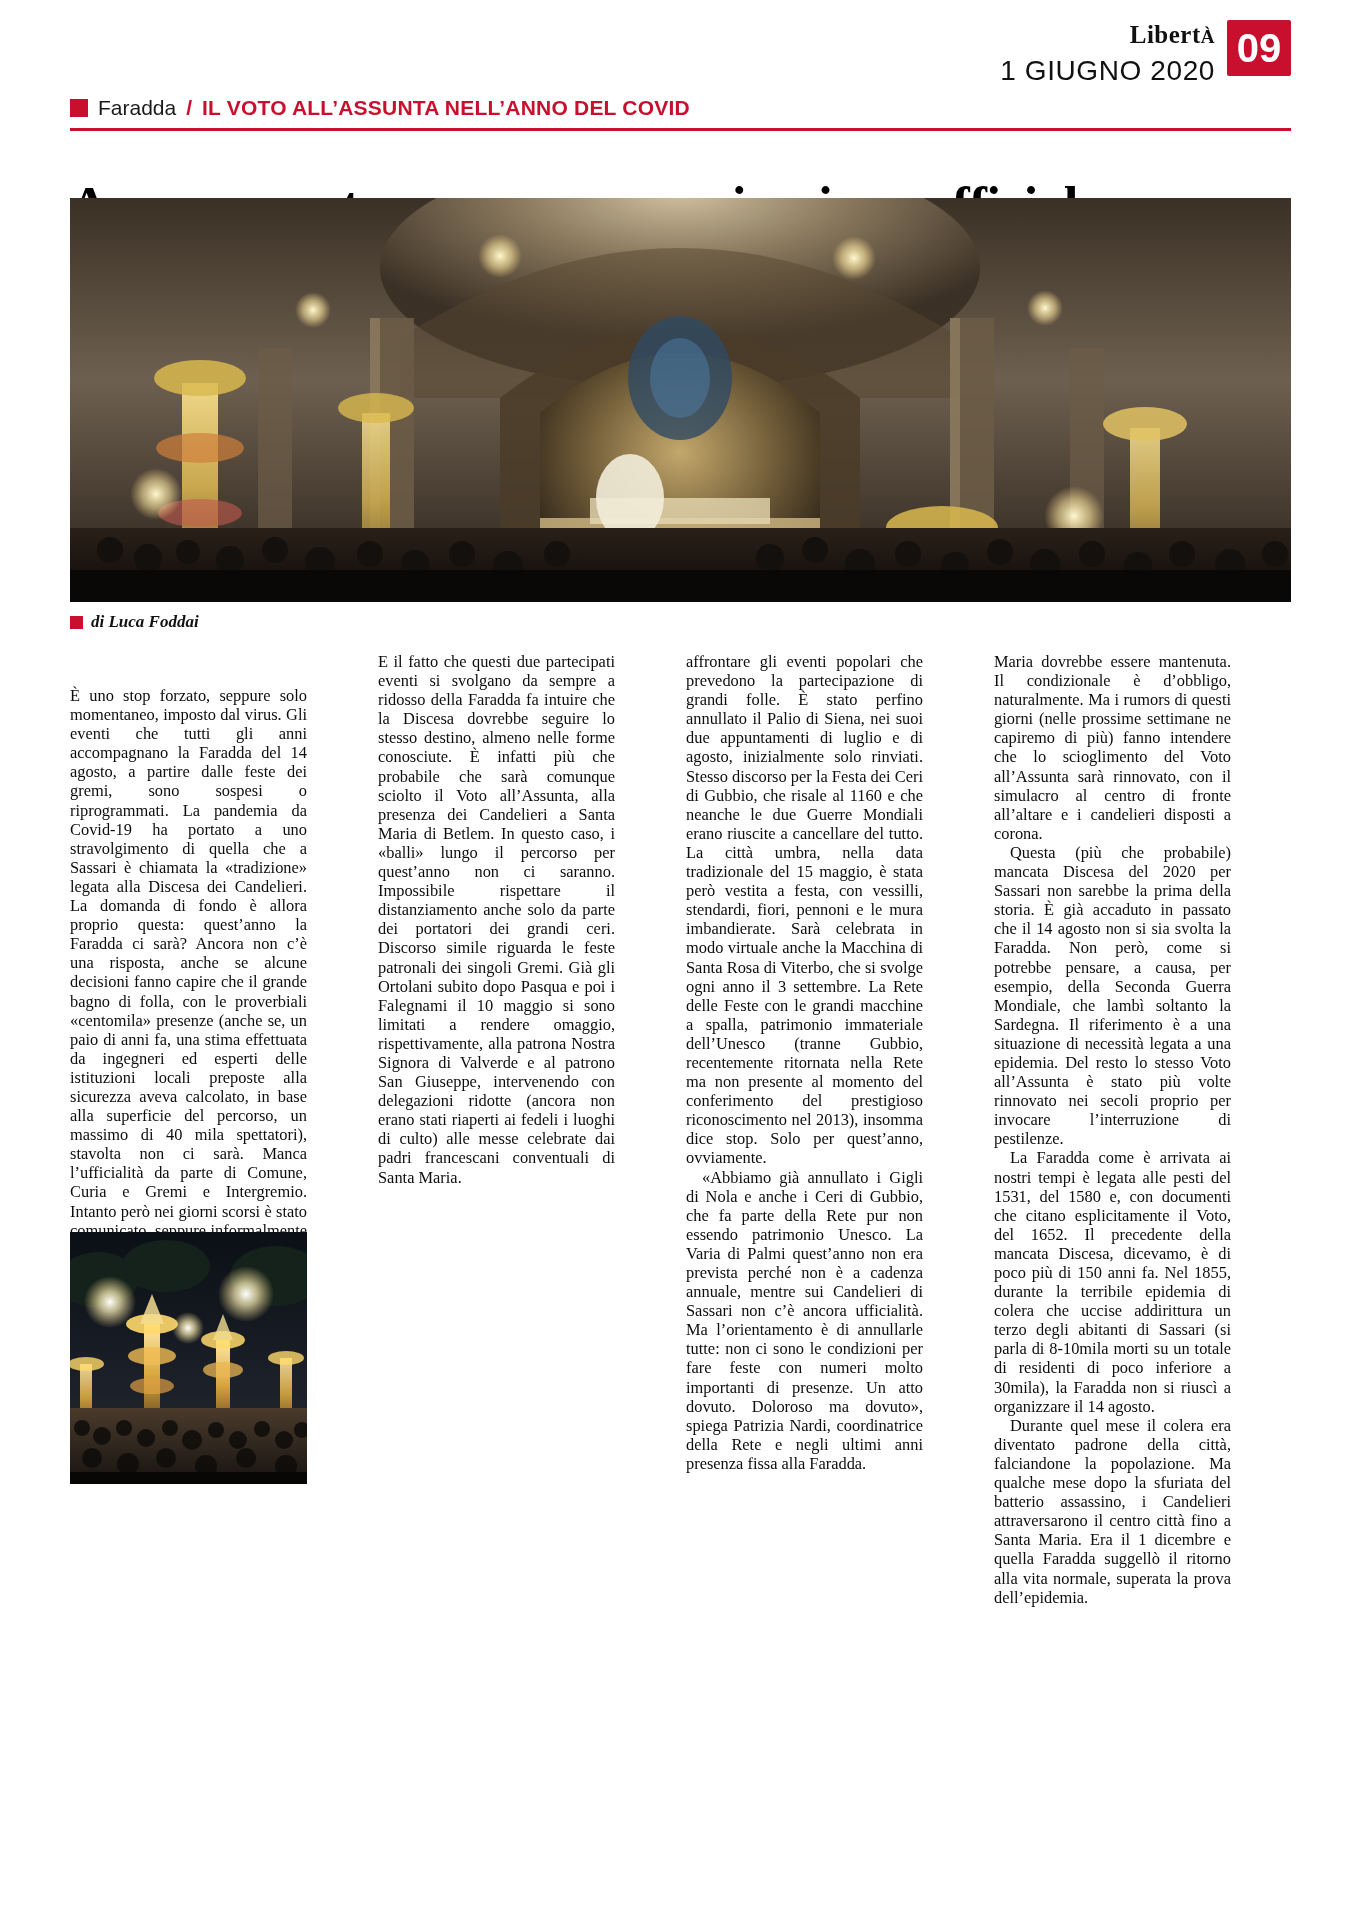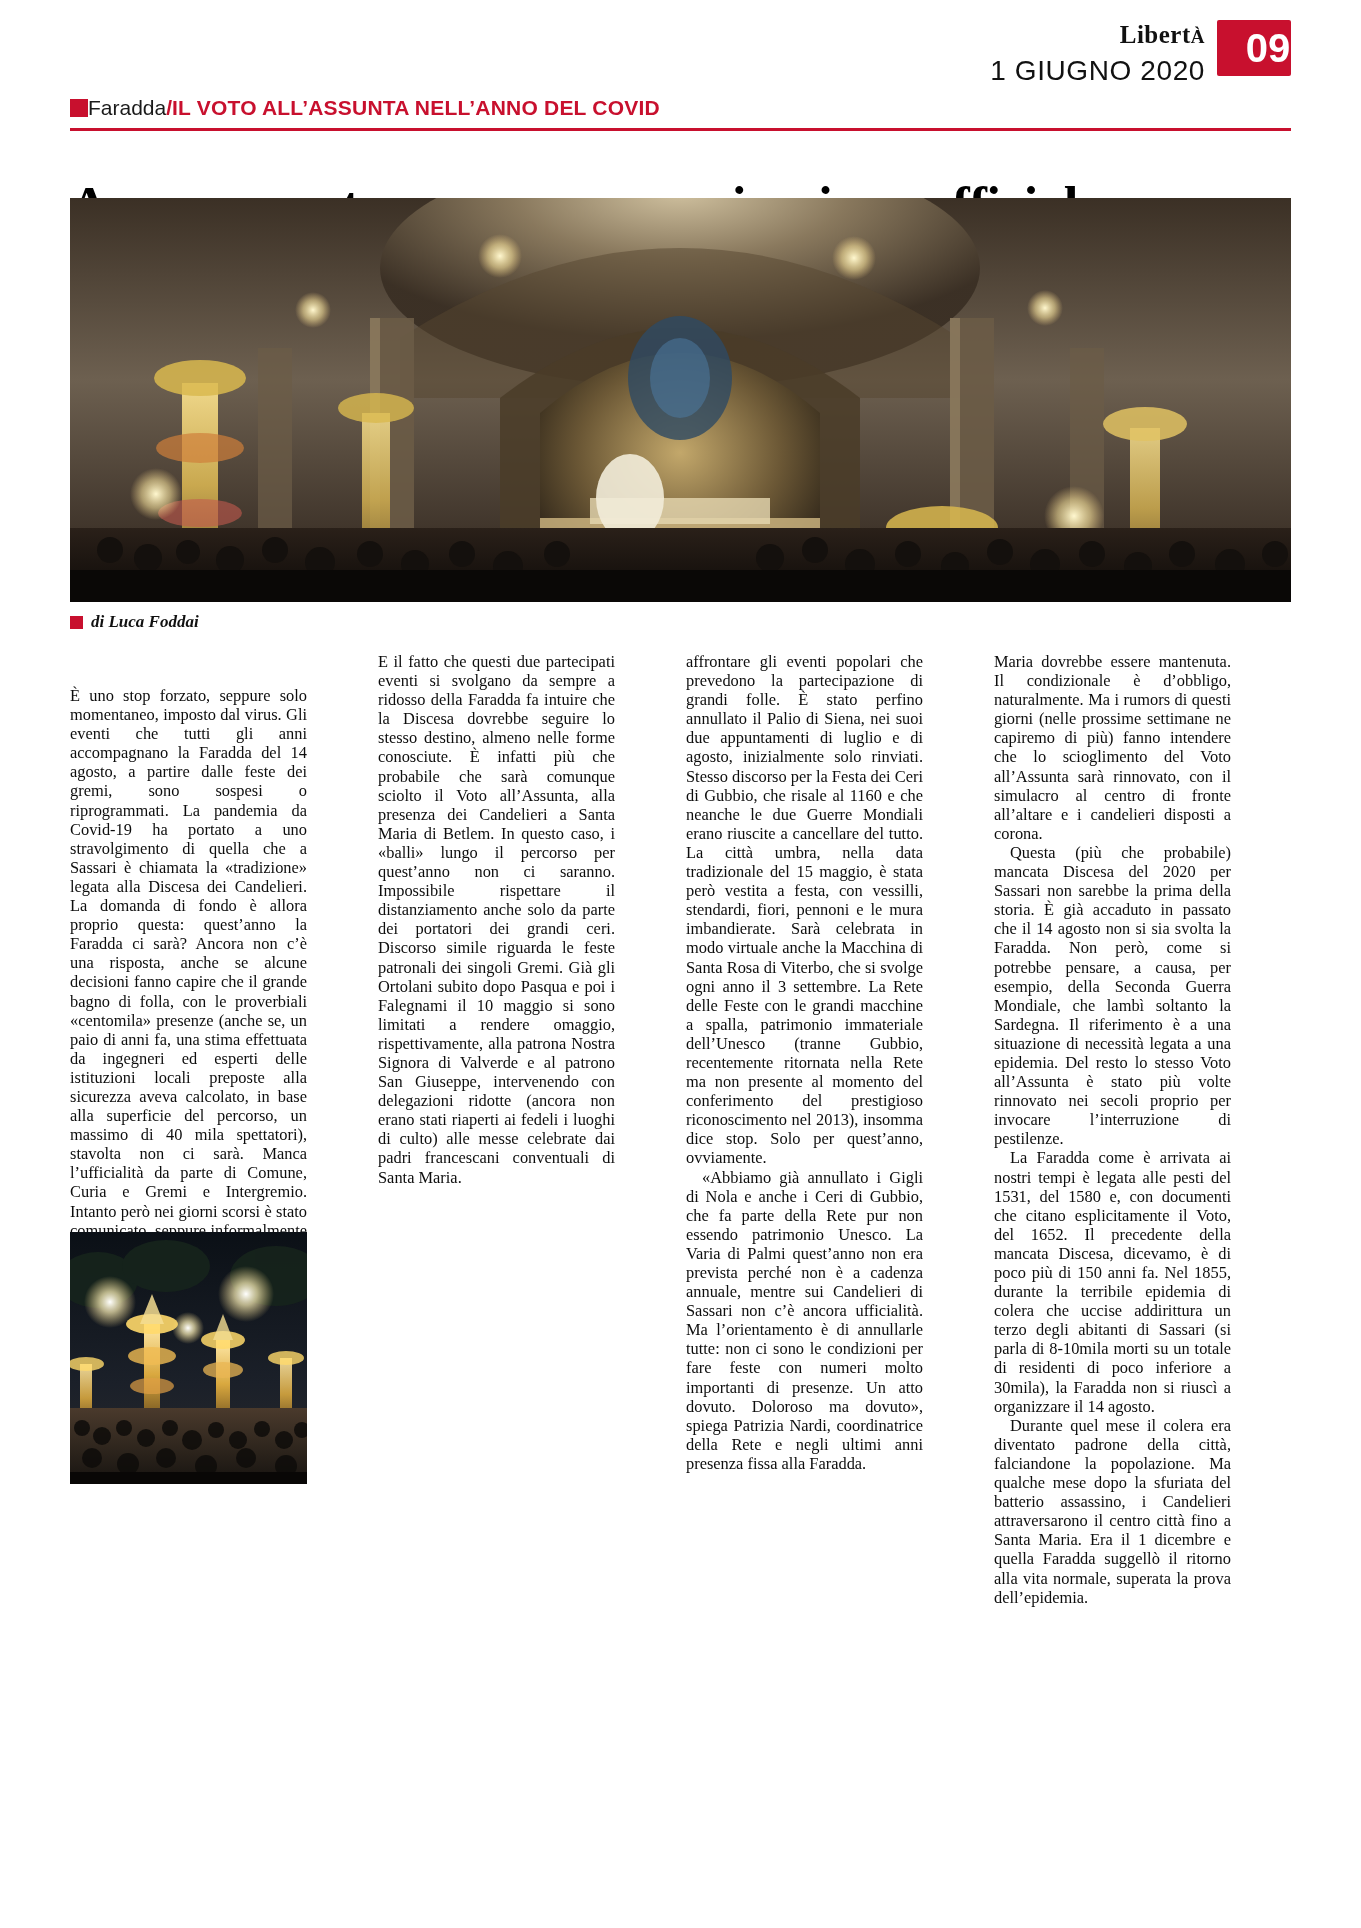--- a/index.html
+++ b/index.html
@@ -52,35 +52,35 @@
     letter-spacing: 0.6px;
     margin-top: 8px;
   }
   .page-number {
     background: #c8102e;
     color: #ffffff;
     font-family: "Liberation Sans", sans-serif;
     font-weight: bold;
     font-size: 40px;
     line-height: 56px;
-    width: 46px;
+    width: 64px;
     text-align: center;
     border-radius: 2px;
     margin-top: -2px;
-    padding-left: 28px;
   }
 
   
   .section-line {
     position: absolute;
     top: 96px;
     left: 70px;
     width: 1221px;
     display: flex;
     align-items: center;
+    gap: 10px;
   }
   .section-square {
     width: 18px;
     height: 18px;
     background: #c8102e;
     flex: 0 0 auto;
   }
   .section-label {
     font-family: "Liberation Sans", sans-serif;
     font-size: 21px;

